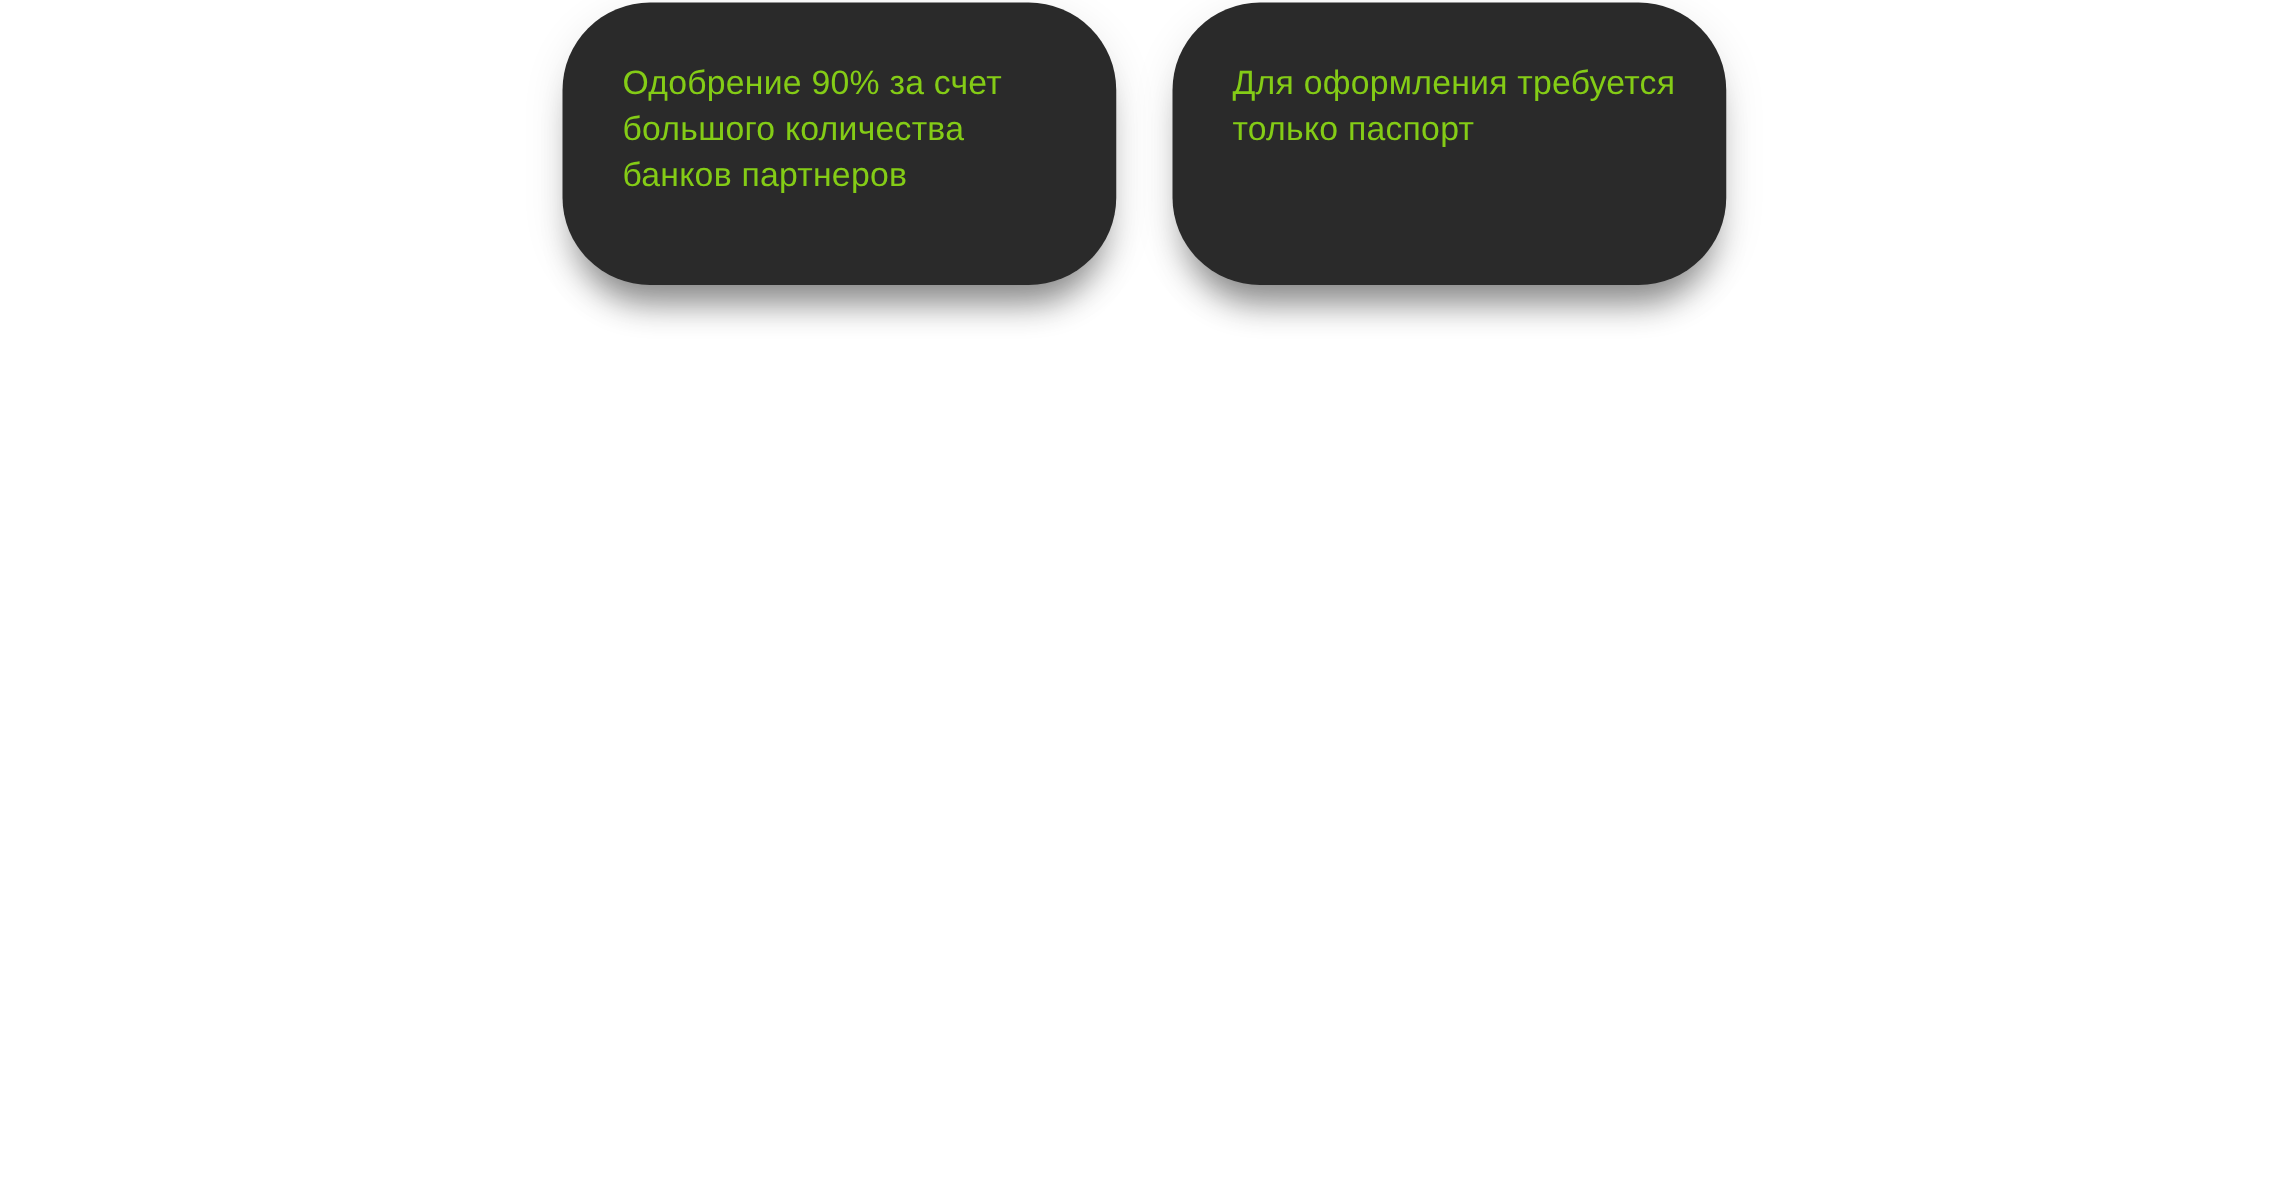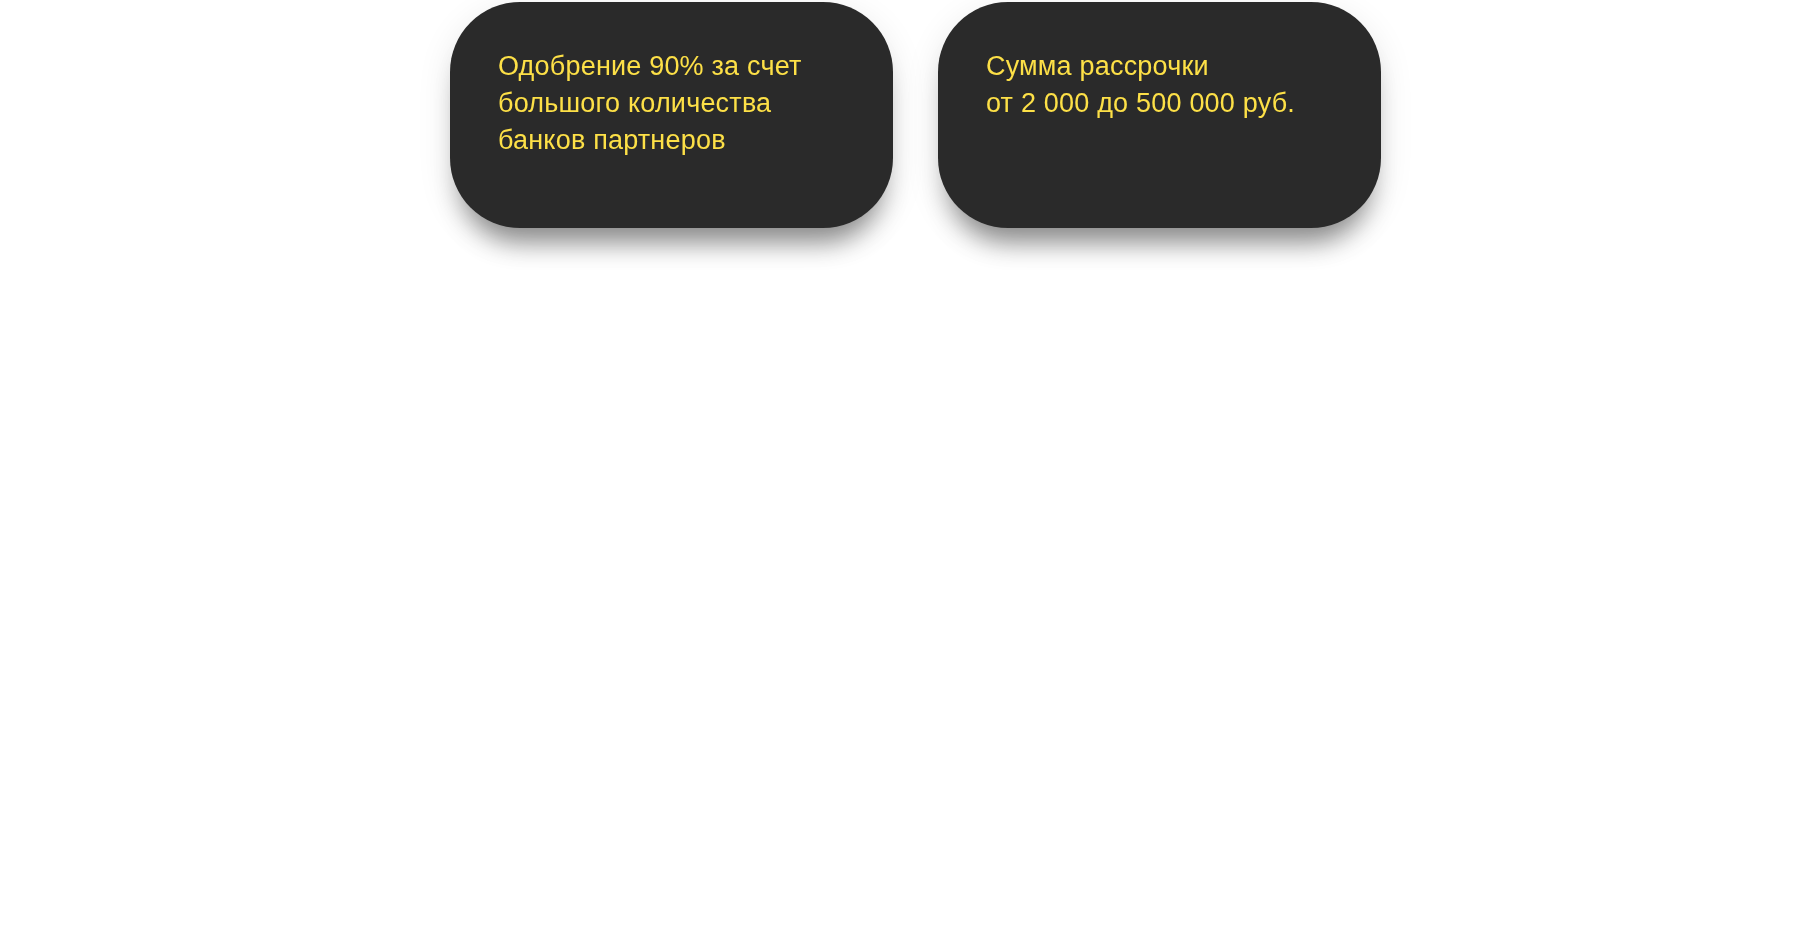--- a/index.html
+++ b/index.html
@@ -30,41 +30,41 @@
   .benefit-card {
     background: #2a2a2a;
     border-radius: 70px;
     padding: 46px 24px 0 48px;
     box-shadow:
       0 26px 26px -12px rgba(0, 0, 0, 0.42),
       0 10px 34px rgba(0, 0, 0, 0.10);
   }
 
   .benefit-card .card-text {
-    color: #fde047;
+    color: #84cc16;
     font-size: 27px;
     line-height: 37px;
     font-weight: 400;
     white-space: pre-line;
     letter-spacing: 0.2px;
   }
 </style>
 </head>
 <body>
 
 <div class="benefits-grid">
 
   <div class="benefit-card">
     <div class="card-text">Одобрение 90% за счет
 большого количества
 банков партнеров</div>
   </div>
 
 
 
+  <div class="benefit-card">
+    <div class="card-text">Для оформления требуется
+только паспорт</div>
+  </div>
 
-  <div class="benefit-card">
-    <div class="card-text">Сумма рассрочки
-от 2 000 до 500 000 руб.</div>
-  </div>
 
 
 </div>
 
 </body></html>

